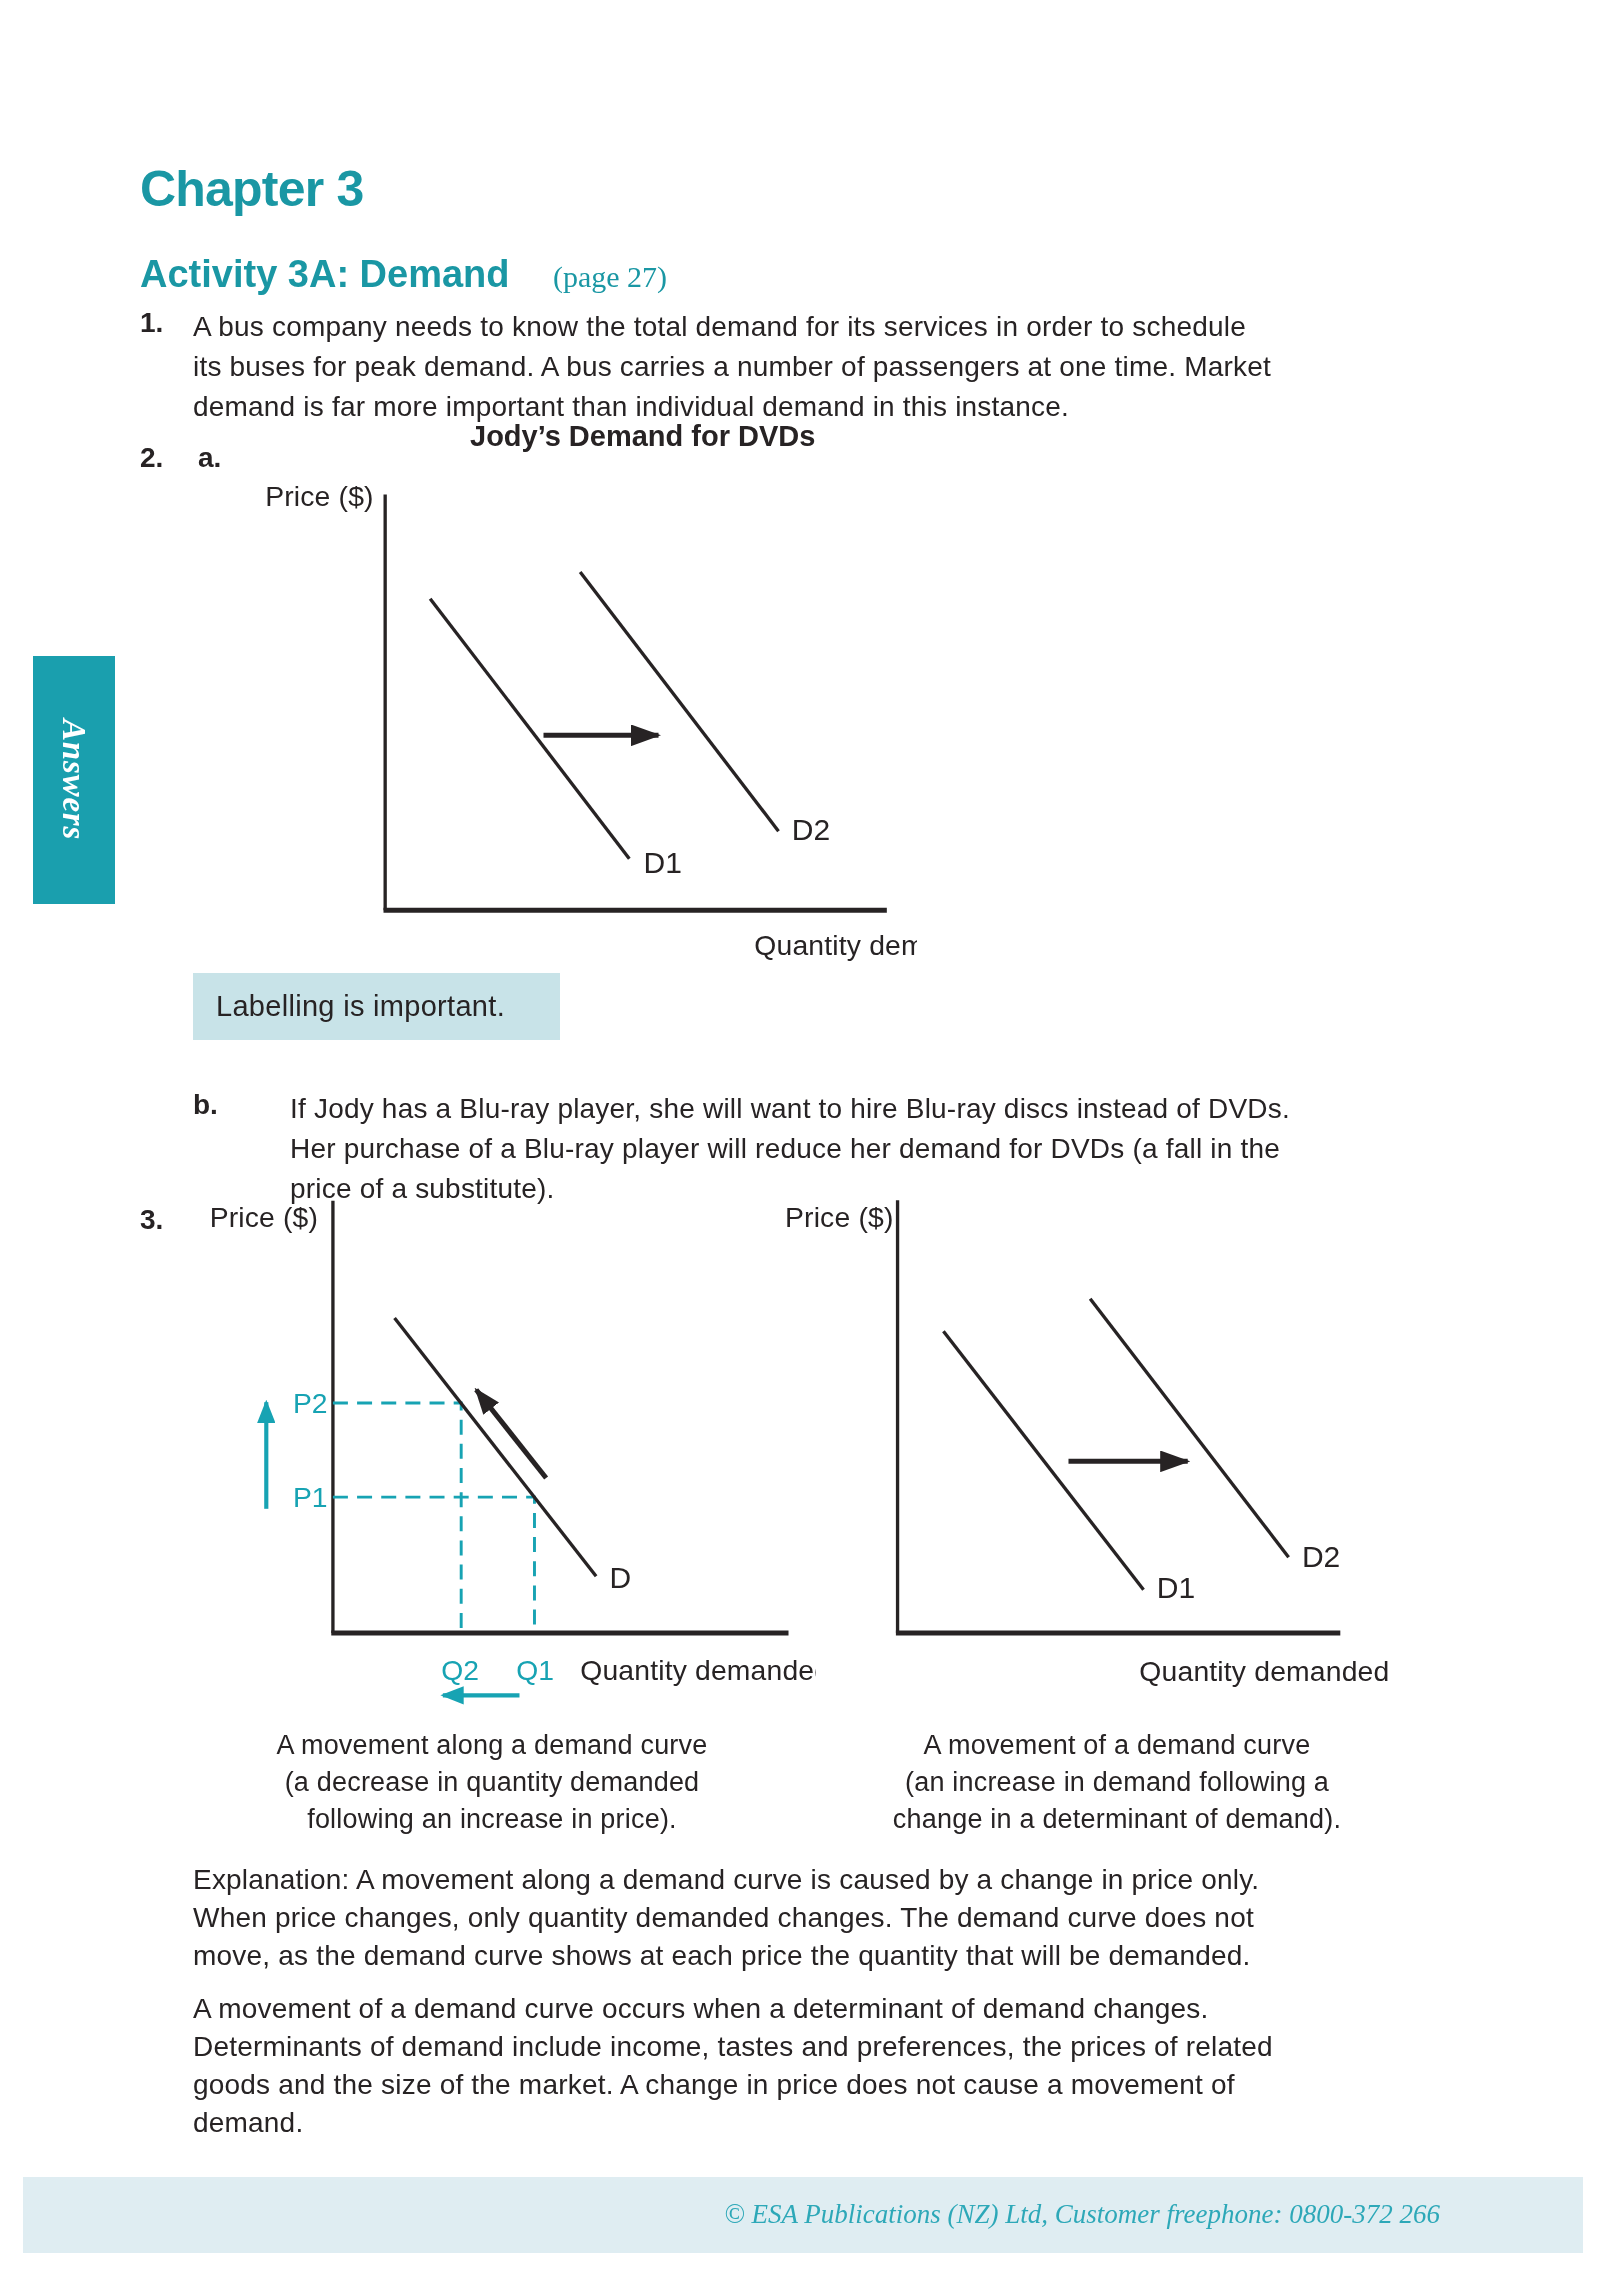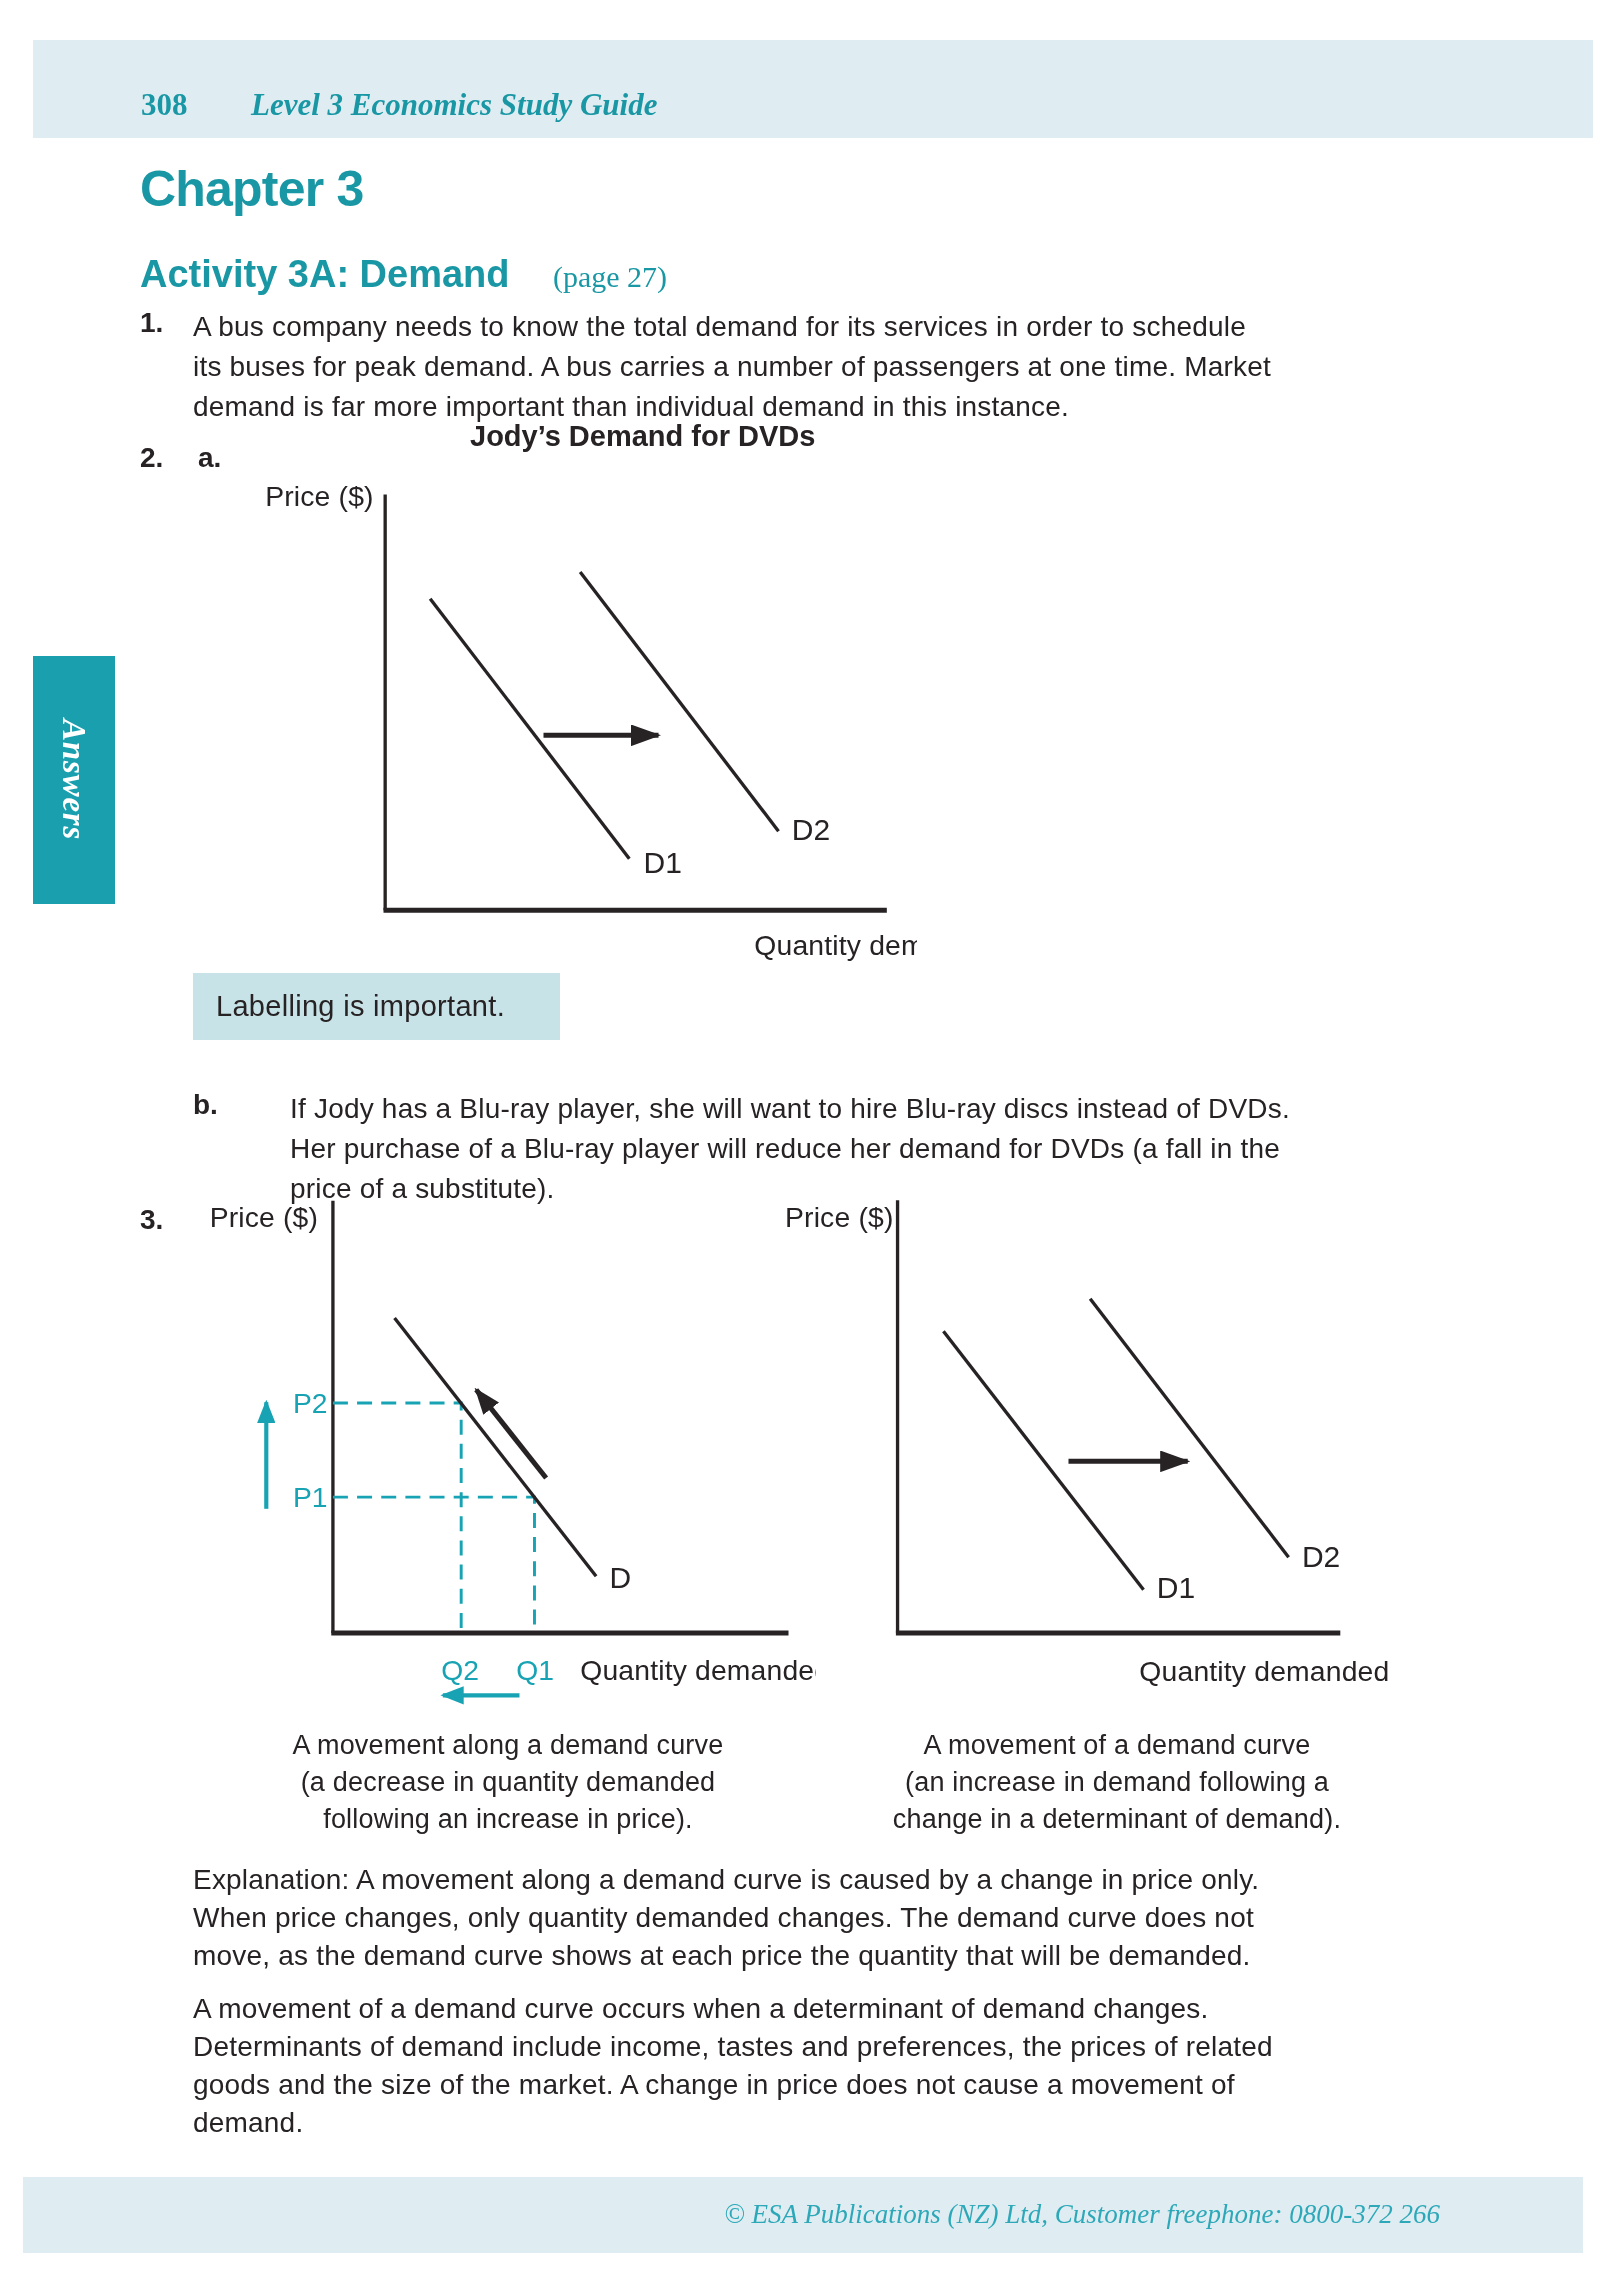--- a/index.html
+++ b/index.html
@@ -98,24 +98,20 @@
   }
   .axis-label{font-size:34px;fill:var(--ink);letter-spacing:0.2px;}
   .curve-label{font-size:36px;fill:var(--ink);}
   .teal-label{font-size:34px;fill:var(--teal-diagram);}
 </style>
 </head>
 <body>
 
 <div class="page">
 
-  <div class="abs header-band">
-    <span class="page-number">308</span>
-    <span class="book-title">Level 3 Economics Study Guide</span>
-  </div>
 
   <div class="abs answers-tab">
     <span>Answers</span>
   </div>
 
   <div class="abs chapter-heading">Chapter 3</div>
   <div class="abs activity-heading">Activity 3A: Demand</div>
   <div class="abs page-ref">(page 27)</div>
 
   <span class="abs num" style="left:140px;top:307px;">1.</span>
@@ -197,21 +193,21 @@
     <line x1="147" y1="10" x2="147" y2="529" stroke="#272324" stroke-width="4"></line>
     <line x1="145" y1="529" x2="678" y2="529" stroke="#272324" stroke-width="6"></line>
     <line x1="202" y1="167" x2="442" y2="477" stroke="#272324" stroke-width="4"></line>
     <line x1="378" y1="128" x2="616" y2="438" stroke="#272324" stroke-width="4"></line>
     <line x1="352" y1="323" x2="495" y2="323" stroke="#272324" stroke-width="6" marker-end="url(#ah-black-c)"></line>
     <text x="458" y="487" class="curve-label">D1</text>
     <text x="632" y="450" class="curve-label">D2</text>
     <text x="437" y="586" class="axis-label">Quantity demanded</text>
   </svg>
 
-  <div class="abs caption" style="left:208px;top:1727px;width:600px;">A movement along a demand curve
+  <div class="abs caption" style="left:192px;top:1727px;width:600px;">A movement along a demand curve
 (a decrease in quantity demanded
 following an increase in price).</div>
   <div class="abs caption" style="left:842px;top:1727px;width:550px;">A movement of a demand curve
 (an increase in demand following a
 change in a determinant of demand).</div>
 
   <div class="abs body-text" style="left:193px;top:1861px;width:1284px;line-height:38px;">Explanation: A movement along a demand curve is caused by a change in price only.
 When price changes, only quantity demanded changes. The demand curve does not
 move, as the demand curve shows at each price the quantity that will be demanded.</div>
   <div class="abs body-text" style="left:193px;top:1990px;width:1284px;line-height:38px;">A movement of a demand curve occurs when a determinant of demand changes.

